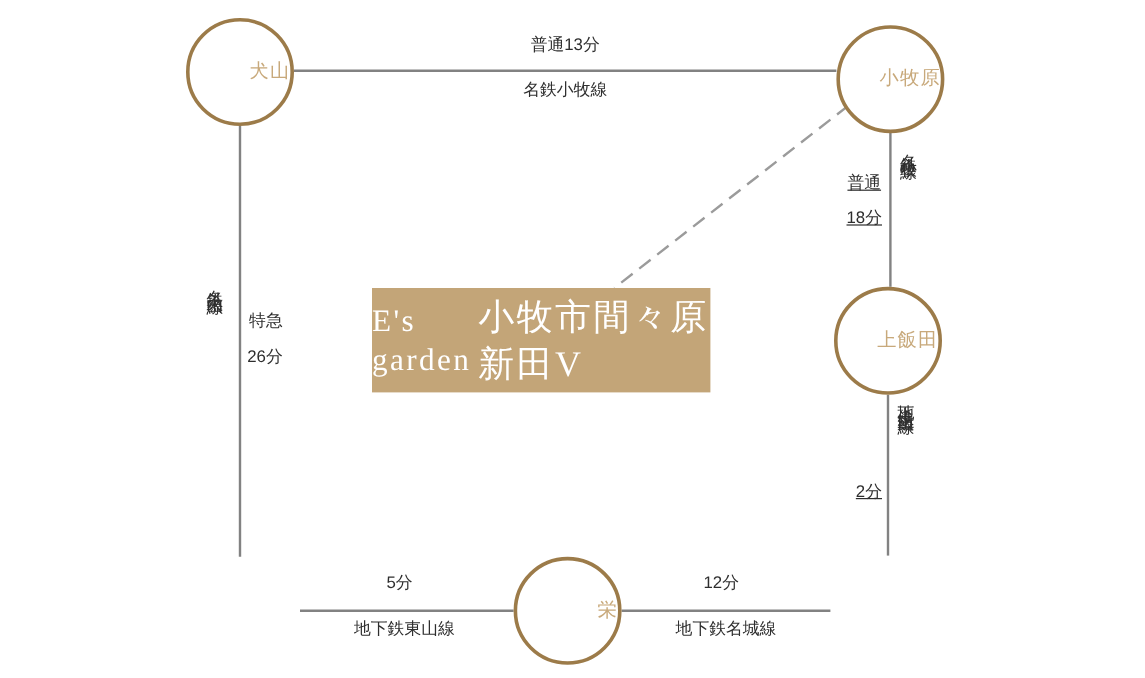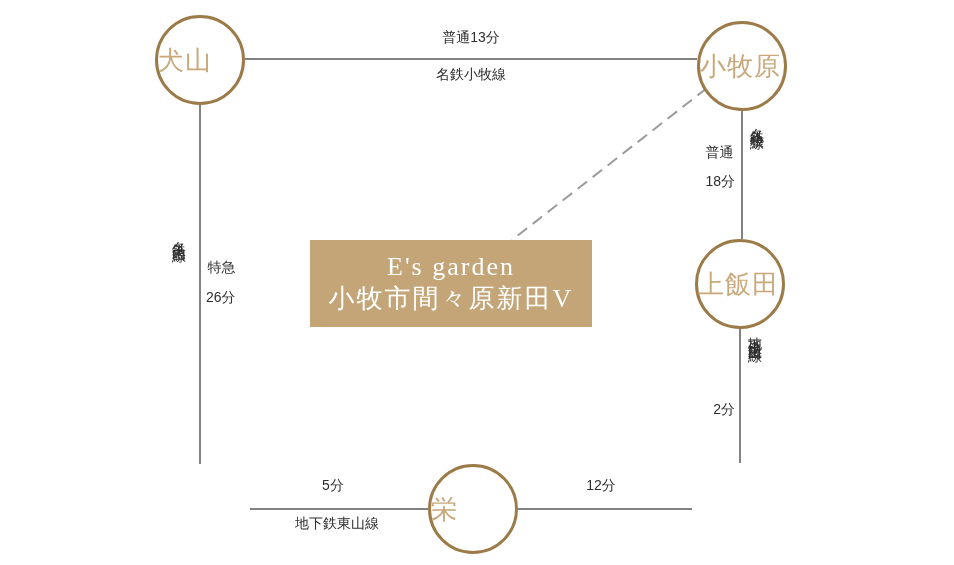--- a/index.html
+++ b/index.html
@@ -15,40 +15,40 @@
   .canvas{
     position:relative;width:954px;height:565px;background:#ffffff;overflow:hidden;
     font-family:"Liberation Sans","DejaVu Sans",sans-serif;color:var(--label-text);
   }
   .canvas svg{position:absolute;left:0;top:0;}
   .rail{stroke:var(--rail-line);stroke-width:2;}
   .dash{stroke:var(--dash-line);stroke-width:2;stroke-dasharray:12 7;fill:none;}
   .station{
     position:absolute;width:90px;height:90px;box-sizing:border-box;
     border:3px solid var(--accent);border-radius:50%;background:#ffffff;
-    display:flex;align-items:center;justify-content:flex-start;
-    color:var(--station-text);font-size:26px;letter-spacing:1px;line-height:1;
+    display:flex;align-items:center;justify-content:flex-end;
+    color:var(--station-text);font-size:16px;letter-spacing:1px;line-height:1;
     z-index:2;
   }
   .lbl{position:absolute;font-size:14px;line-height:1.25;white-space:nowrap;z-index:3;}
   .center{transform:translateX(-50%);}
   .vtext{writing-mode:vertical-rl;text-orientation:upright;letter-spacing:2px;}
-  .rt{text-align:left;line-height:29px;}
+  .rt{text-align:center;line-height:29px;text-decoration:underline;}
   .lt{text-align:right;line-height:30px;}
   .bike{position:absolute;left:508px;top:122px;z-index:3;font-size:20px;line-height:1.2;}
   .bike .row2{margin-top:2px;display:flex;align-items:baseline;}
   .bike .big{font-size:36px;color:var(--accent);line-height:1;margin:0 2px;}
   .property{
     position:absolute;left:310px;top:240px;width:282px;height:87px;
     background:var(--box-bg);color:var(--box-text);
-    display:flex;flex-direction:column;align-items:center;justify-content:center;
+    display:flex;flex-direction:row;align-items:center;justify-content:center;
     font-family:"Liberation Serif","DejaVu Serif",serif;z-index:2;
   }
   .property .en{font-size:26px;letter-spacing:2px;line-height:1.2;}
-  .property .jp{font-size:26px;letter-spacing:2px;line-height:1.3;}
+  .property .jp{font-size:30px;letter-spacing:2px;line-height:1.3;}
 </style>
 </head>
 <body>
 
 <div class="canvas">
 
   <svg width="954" height="565" viewBox="0 0 954 565">
     <line class="rail" x1="245" y1="59" x2="697" y2="59"></line>
     <line class="rail" x1="200" y1="105" x2="200" y2="464"></line>
     <line class="rail" x1="742" y1="105" x2="742" y2="239"></line>
@@ -85,20 +85,21 @@
     <div>18分</div>
   </div>
   <div class="lbl vtext" style="left:748px;top:117px">名鉄小牧線</div>
 
   <div class="lbl rt" style="right:219px;top:395px">2分</div>
   <div class="lbl vtext" style="left:746px;top:326px">地下鉄上飯田線</div>
 
   <div class="lbl center" style="left:333px;top:477px">5分</div>
   <div class="lbl center" style="left:337px;top:515px">地下鉄東山線</div>
   <div class="lbl center" style="left:601px;top:477px">12分</div>
+  <div class="lbl center" style="left:605px;top:515px">地下鉄名城線</div>
 
 
   <div class="property">
     <div class="en">E's garden</div>
     <div class="jp">小牧市間々原新田V</div>
   </div>
 
 </div>
 
 </body></html>

